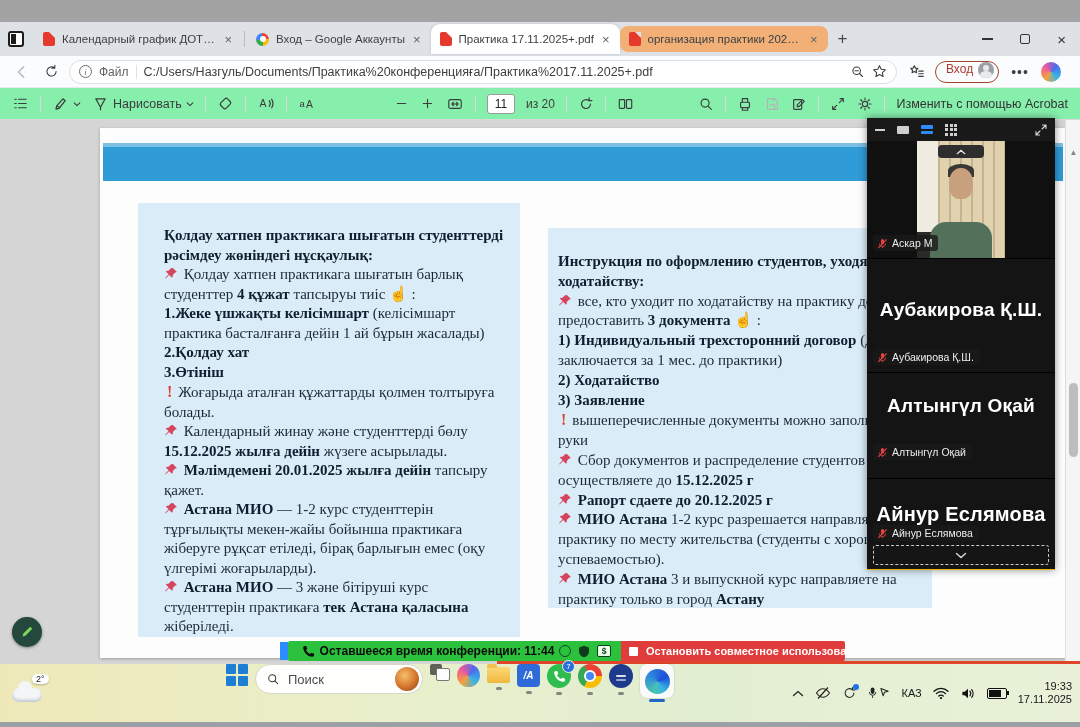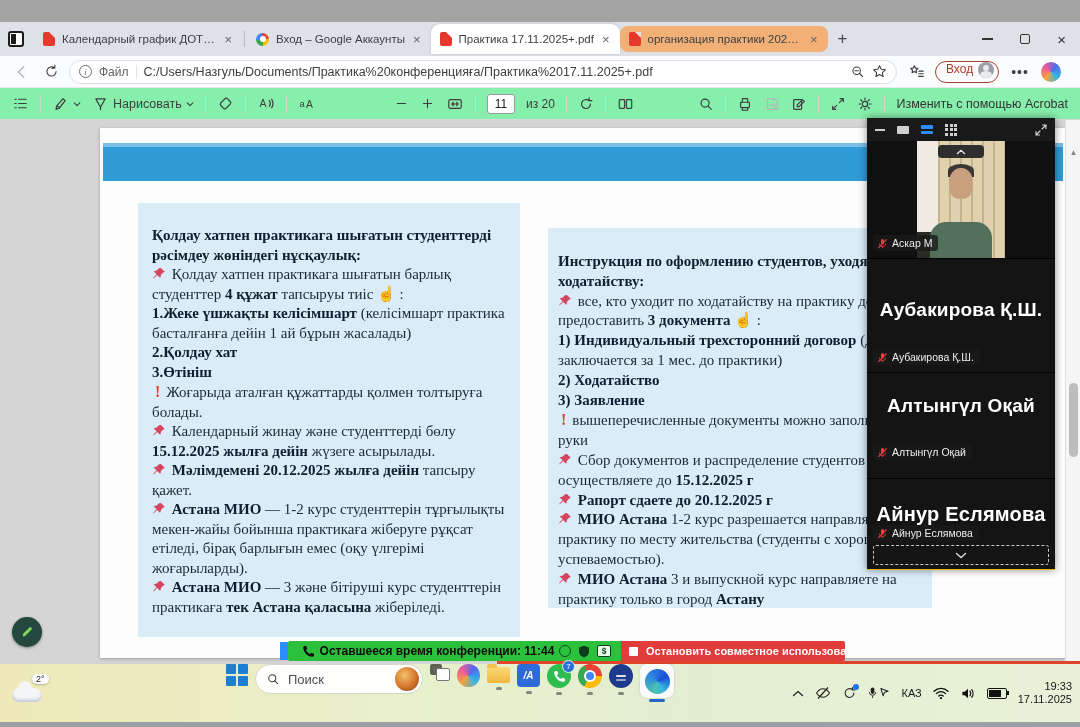--- a/index.html
+++ b/index.html
@@ -57,21 +57,21 @@
   .ofpg{font-size:12px;color:#3c3c3c}
   .acr{font-size:12.5px;color:#333}
 
   
   .content{position:absolute;left:0;top:120px;width:1080px;height:545px;background:#d5d5d5}
   .page{position:absolute;left:100px;top:8px;width:965px;height:530px;background:#fdfdfd;box-shadow:0 1px 3px rgba(0,0,0,.25)}
   .bluebar{position:absolute;left:3px;top:15px;right:2px;height:38px;border-top:4px solid #7cbfe4}
   .box{position:absolute;overflow:hidden;font-family:"Liberation Serif","DejaVu Serif",serif;color:#1b2838;font-size:15px}
   .box p{margin:0}
   .box .b{font-weight:700;color:#101f30}
-  .box-l{left:38px;top:75px;width:382px;height:434px;padding:23px 8px 8px 14px;line-height:19.5px}
+  .box-l{left:38px;top:75px;width:382px;height:434px;padding:23px 8px 8px 26px;line-height:19.5px}
   .box-r{left:448px;top:100px;width:384px;height:380px;padding:24px 8px 8px 10px;line-height:19.8px}
   .pin{width:14px;height:14px;display:inline-block;vertical-align:-2px;margin-right:2px}
   .exm{color:#e23b2e;font-weight:700;font-size:16px;margin:0 6px 0 3px}
   .pt{color:#f0a43c;font-size:15px}
   .scrollbar{position:absolute;right:0;top:0;width:15px;height:545px;background:#f5f5f5;border-left:1px solid #ddd}
   .sb-up{position:absolute;left:0;top:28px;width:15px;text-align:center;font-size:8px;color:#858585}
   .sb-thumb{position:absolute;left:3px;top:263px;width:9px;height:74px;border-radius:5px;background:#bdbdbd}
 
   
   .panel{position:absolute;left:867px;top:118px;width:188px;height:452px;background:#eab308;box-shadow:0 0 8px rgba(0,0,0,.45);z-index:30}
@@ -318,21 +318,21 @@
             </svg><span> Қолдау хатпен практикага шығатын барлық студенттер </span><span class="b">4 құжат</span><span> тапсыруы тиіс </span><span class="pt">☝</span><span> :</span></p>
           <p><span class="b">1.Жеке үшжақты келісімшарт</span><span> (келісімшарт практика басталғанға дейін 1 ай бұрын жасалады)</span></p>
           <p><span class="b">2.Қолдау хат</span></p>
           <p><span class="b">3.Өтініш</span></p>
           <p><span class="exm">!</span><span>Жоғарыда аталған құжаттарды қолмен толтыруға болады.</span></p>
           <p><svg class="pin" viewBox="0 0 16 16">
               <path d="M10.2 1.2l4.6 4.6-1.9.5-2.9 2.9c.3 1.2 0 2.3-.8 3.1L5.9 9 2.3 12.6l-1 .4.4-1L5.3 8.4 2 5.1c.8-.8 1.9-1.1 3.1-.8l2.9-2.9z" fill="#d6455f"></path>
             </svg><span> Календарный жинау және студенттерді бөлу </span><span class="b">15.12.2025 жылға дейін</span><span> жүзеге асырылады.</span></p>
           <p><svg class="pin" viewBox="0 0 16 16">
               <path d="M10.2 1.2l4.6 4.6-1.9.5-2.9 2.9c.3 1.2 0 2.3-.8 3.1L5.9 9 2.3 12.6l-1 .4.4-1L5.3 8.4 2 5.1c.8-.8 1.9-1.1 3.1-.8l2.9-2.9z" fill="#d6455f"></path>
-            </svg><span> </span><span class="b">Мәлімдемені 20.12.2025 жылға дейін</span><span> тапсыру қажет.</span></p>
+            </svg><span> </span><span class="b">Мәлімдемені 20.01.2025 жылға дейін</span><span> тапсыру қажет.</span></p>
           <p><svg class="pin" viewBox="0 0 16 16">
               <path d="M10.2 1.2l4.6 4.6-1.9.5-2.9 2.9c.3 1.2 0 2.3-.8 3.1L5.9 9 2.3 12.6l-1 .4.4-1L5.3 8.4 2 5.1c.8-.8 1.9-1.1 3.1-.8l2.9-2.9z" fill="#d6455f"></path>
             </svg><span> </span><span class="b">Астана МИО</span><span> — 1-2 курс студенттерін тұрғылықты мекен-жайы бойынша практикаға жіберуге рұқсат етіледі, бірақ барлығын емес (оқу үлгерімі жоғарыларды).</span></p>
           <p><svg class="pin" viewBox="0 0 16 16">
               <path d="M10.2 1.2l4.6 4.6-1.9.5-2.9 2.9c.3 1.2 0 2.3-.8 3.1L5.9 9 2.3 12.6l-1 .4.4-1L5.3 8.4 2 5.1c.8-.8 1.9-1.1 3.1-.8l2.9-2.9z" fill="#d6455f"></path>
             </svg><span> </span><span class="b">Астана МИО</span><span> — 3 және бітіруші курс студенттерін практикаға </span><span class="b">тек Астана қаласына</span><span> жіберіледі.</span></p>
         </div>
       <div class="box box-r" style="background: rgb(217, 236, 247);">
           <p><span class="b">Инструкция по оформлению студентов, уходящих по ходатайству:</span></p>
           <p><svg class="pin" viewBox="0 0 16 16">

